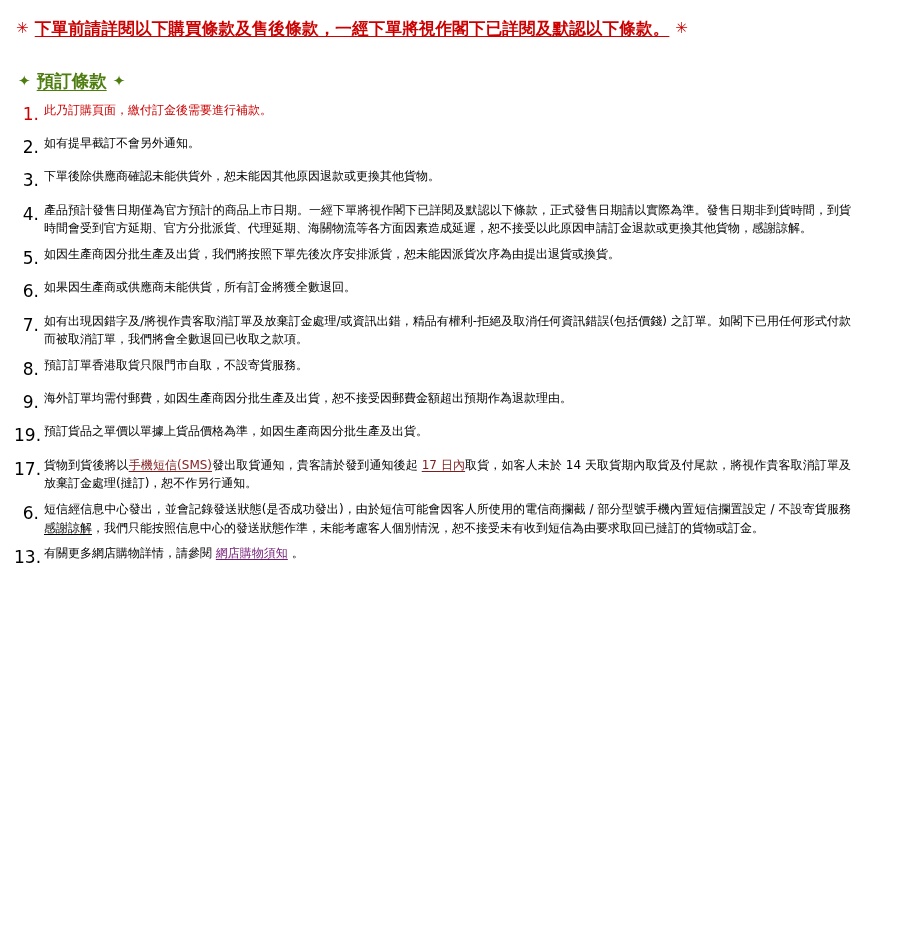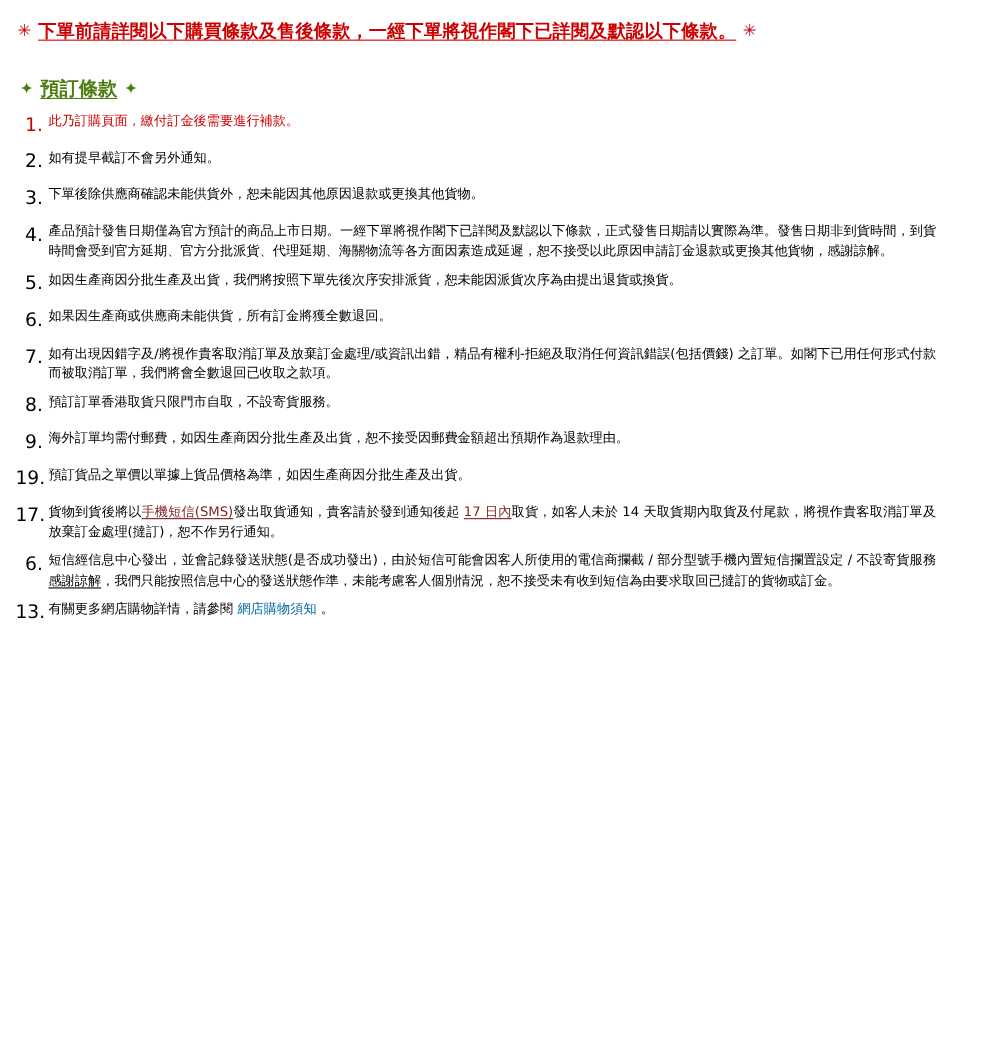--- a/index.html
+++ b/index.html
@@ -82,21 +82,22 @@
   .u-red {
     color: #7f1d1d;
     text-decoration: underline;
     text-underline-offset: 2px;
   }
   .u-black {
     text-decoration: underline;
     text-underline-offset: 2px;
   }
   .link {
-    color: #0369a1;
+    color: #701a75;
+    text-decoration: underline;
     text-underline-offset: 2px;
     cursor: pointer;
   }
 </style>
 </head>
 <body>
 
 <div class="page">
 
   <div class="banner">

